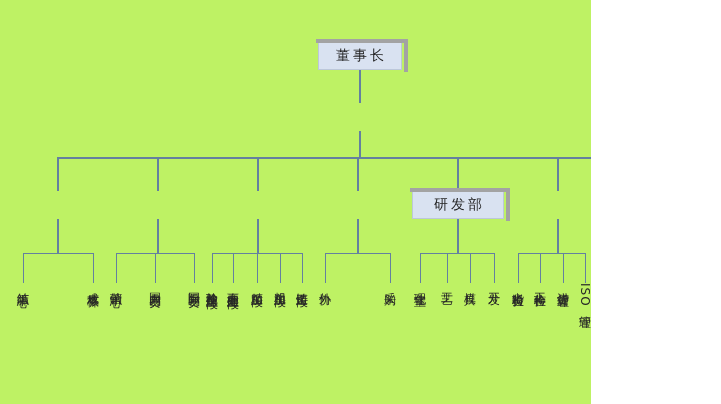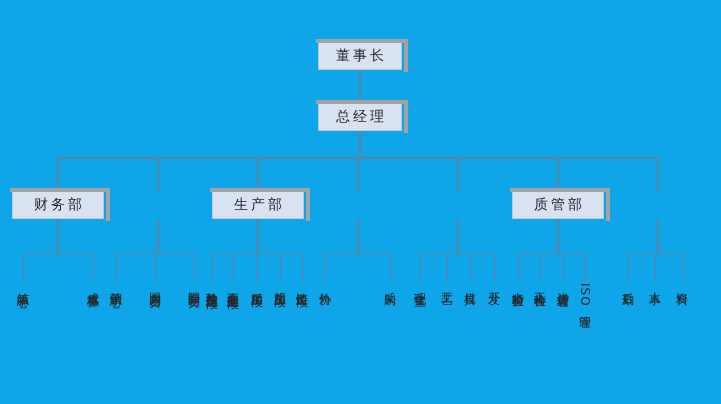--- a/index.html
+++ b/index.html
@@ -1,19 +1,19 @@
 <!DOCTYPE html>
 <html><head>
 <meta charset="utf-8">
 <style>
   html,body{margin:0;padding:0;background:#ffffff;}
   .canvas{
     position:relative;
-    width:721px;height:404px;
-    background:#0ea5e9;
+    width:591px;height:404px;
+    background:#bef264;
     font-family:"DejaVu Sans","Liberation Sans",sans-serif;
     color:#262626;
     overflow:hidden;
   }
   
   .box{
     position:absolute;
     height:28px;
     background:#d9e2f1;
     border:1px solid #bcc7da;
@@ -105,25 +105,22 @@
   <div class="vline thin" style="left:494px;top:253px;height:30px"></div>
   <div class="vline thin" style="left:518px;top:253px;height:30px"></div>
   <div class="vline thin" style="left:540px;top:253px;height:30px"></div>
   <div class="vline thin" style="left:563px;top:253px;height:30px"></div>
   <div class="vline thin" style="left:585px;top:253px;height:30px"></div>
   <div class="vline thin" style="left:628px;top:253px;height:30px"></div>
   <div class="vline thin" style="left:655px;top:253px;height:30px"></div>
   <div class="vline thin" style="left:682px;top:253px;height:30px"></div>
 
   <div class="box" style="left:318px;top:42px;width:84px">董事长</div>
-  <div class="box" style="left:318px;top:103px;width:84px">总经理</div>
 
-  <div class="box" style="left:12px;top:191px;width:92px">财务部</div>
-  <div class="box" style="left:212px;top:191px;width:92px">生产部</div>
-  <div class="box" style="left:512px;top:191px;width:92px">质管部</div>
+  <div class="box" style="left:412px;top:191px;width:92px">研发部</div>
 
   <div class="vlabel" style="left:16px">结算中心</div>
   <div class="vlabel" style="left:86px">成本核算</div>
 
   <div class="vlabel" style="left:109px">营销中心</div>
   <div class="vlabel" style="left:148px">国内贸易</div>
   <div class="vlabel" style="left:187px">国际贸易</div>
 
   <div class="vlabel" style="left:205px">检验及理工段</div>
   <div class="vlabel" style="left:226px">表面处理工段</div>

